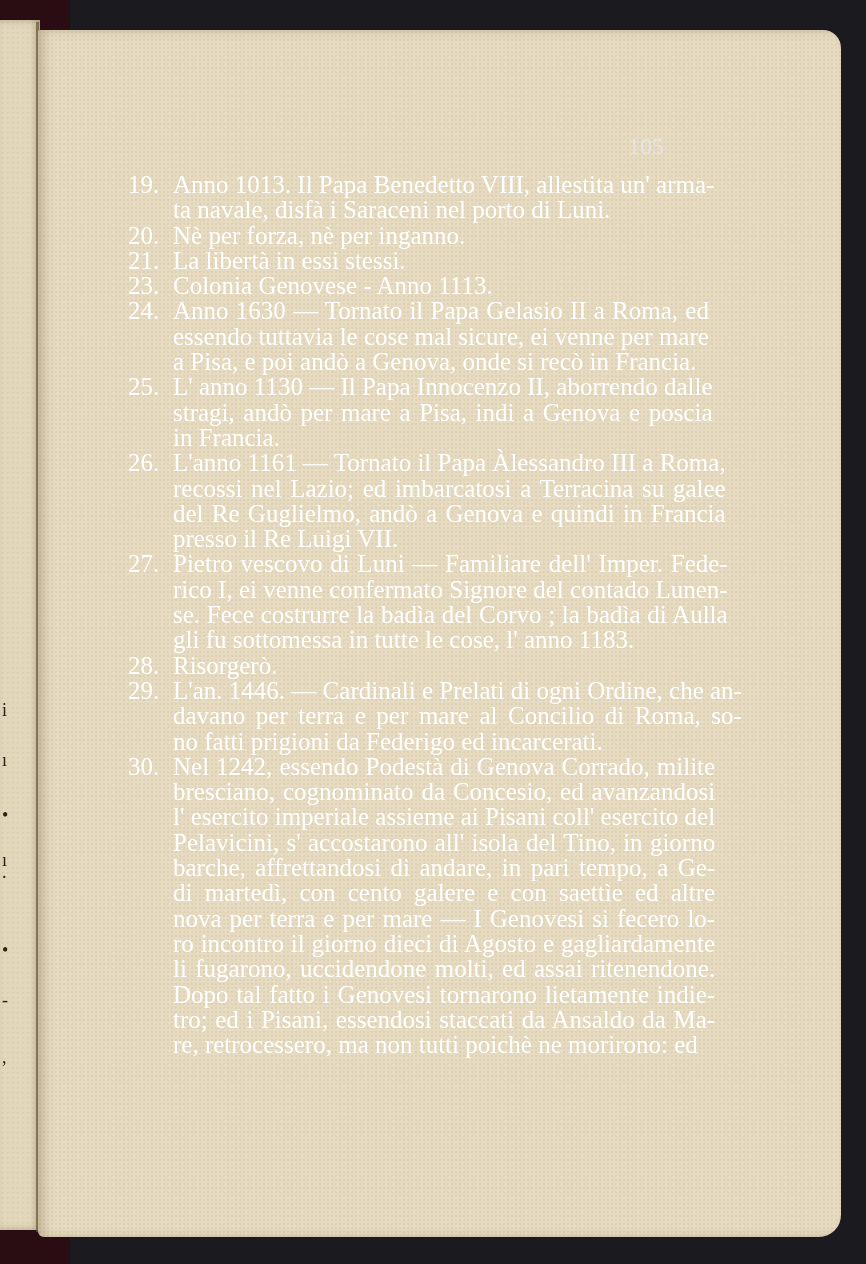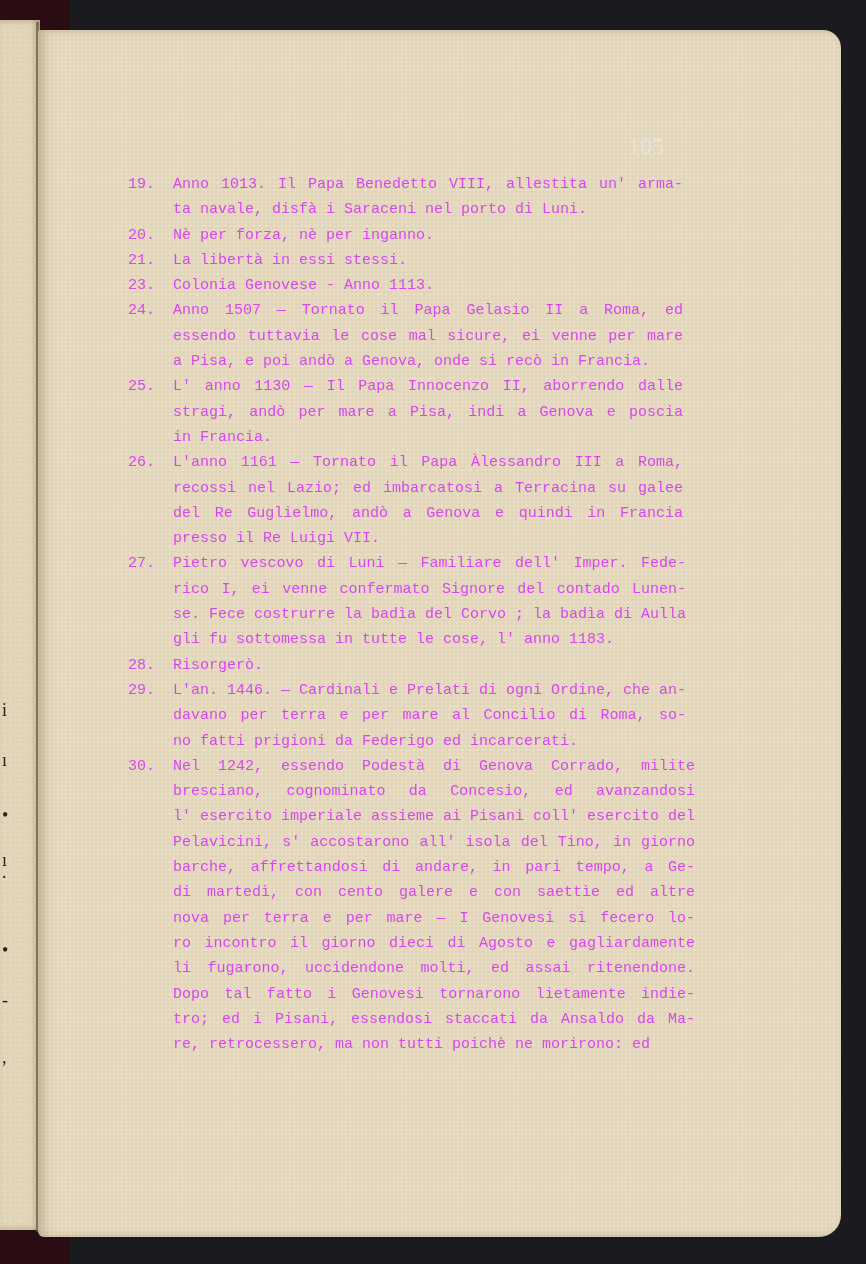--- a/index.html
+++ b/index.html
@@ -60,24 +60,24 @@
       position: absolute;
       left: 628px; top: 133px;
       font-family: "Liberation Serif", serif;
       font-size: 24px;
       color: #e5e5e5;
     }
     .entries {
       position: absolute;
       left: 128px; top: 172px;
       width: 555px;
-      font-family: Liberation Mono, monospace;
-      font-size: 15px;
+      font-family: Liberation Serif, serif;
+      font-size: 25px;
       line-height: 25.3px;
-      color: #d946ef;
+      color: #ffffff;
     }
     .entry {
       display: flex;
       align-items: flex-start;
     }
     .entry-num {
       width: 45px;
       flex: 0 0 45px;
     }
     .entry-text {
@@ -137,21 +137,21 @@
     </div>
     <div class="entry">
       <div class="entry-num">23.</div>
       <div class="entry-text">
         <span class="line last">Colonia Genovese - Anno 1113.</span>
       </div>
     </div>
     <div class="entry">
       <div class="entry-num">24.</div>
       <div class="entry-text">
-        <span class="line">Anno 1507 — Tornato il Papa Gelasio II a Roma, ed</span>
+        <span class="line">Anno 1630 — Tornato il Papa Gelasio II a Roma, ed</span>
         <span class="line">essendo tuttavia le cose mal sicure, ei venne per mare</span>
         <span class="line last">a Pisa, e poi andò a Genova, onde si recò in Francia.</span>
       </div>
     </div>
     <div class="entry">
       <div class="entry-num">25.</div>
       <div class="entry-text">
         <span class="line">L' anno 1130 — Il Papa Innocenzo II, aborrendo dalle</span>
         <span class="line">stragi, andò per mare a Pisa, indi a Genova e poscia</span>
         <span class="line last">in Francia.</span>

